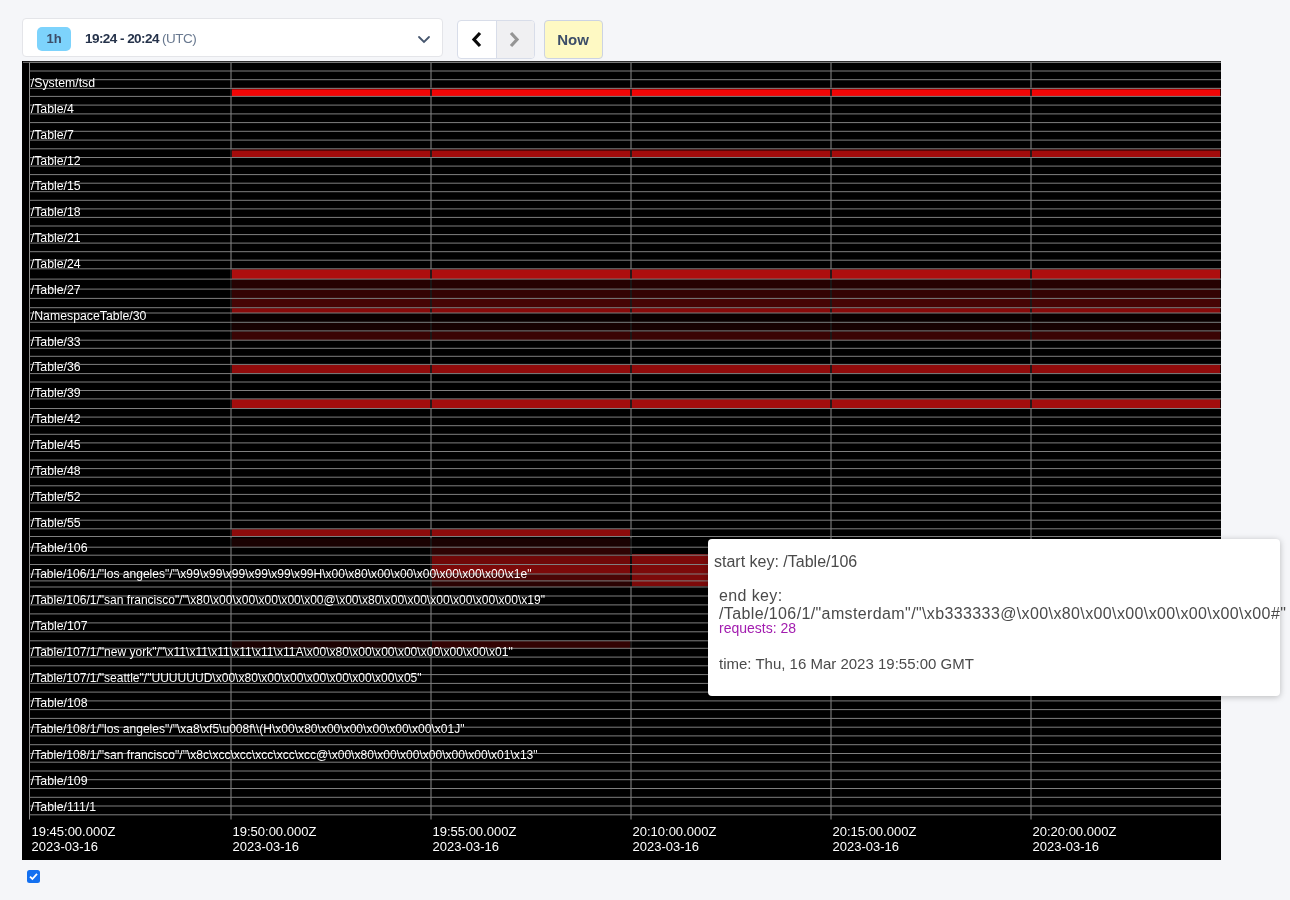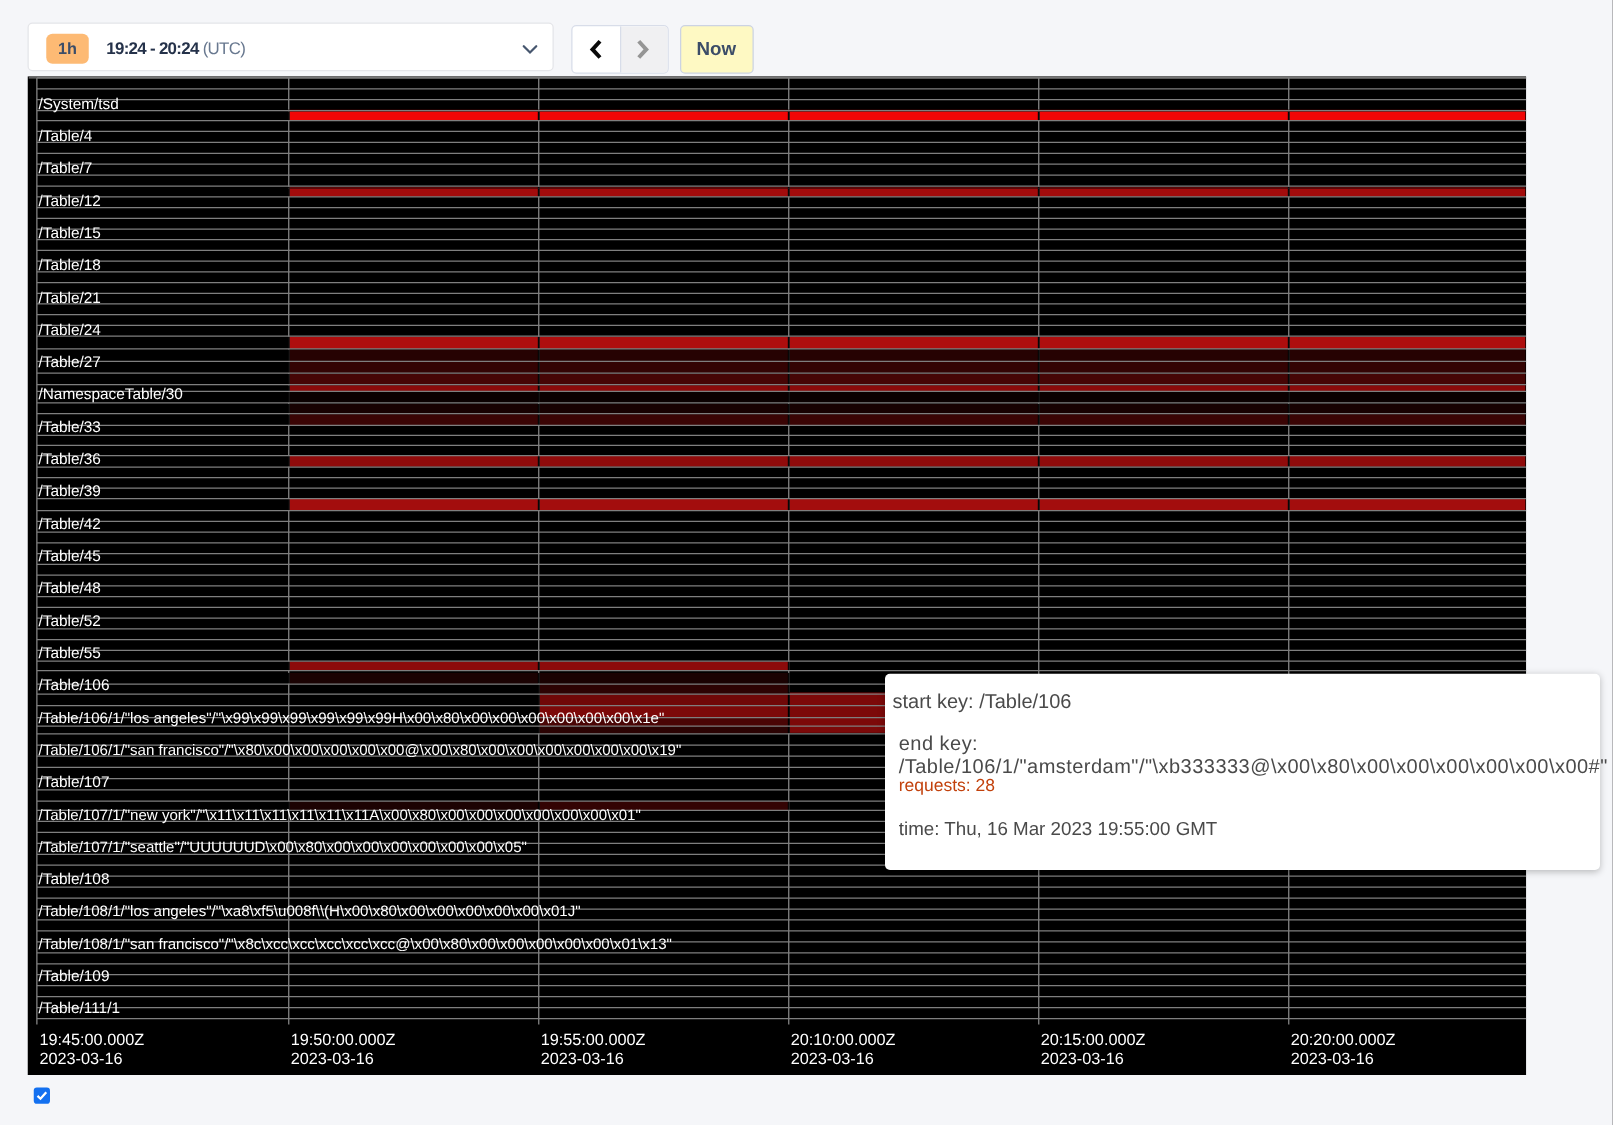--- a/index.html
+++ b/index.html
@@ -4,21 +4,21 @@
 <style>
   * { margin:0; padding:0; box-sizing:border-box; }
   html,body { width:1290px; height:900px; background:#f5f6f9;
     font-family:"Liberation Sans", sans-serif; overflow:hidden; }
   .abs { position:absolute; }
 </style>
 </head>
 <body>
 
 <div class="abs" style="left:22px;top:18px;width:421px;height:39px;background:#fff;border:1px solid #e4e5e9;border-radius:4px;"></div>
-<div class="abs" style="left:37px;top:27px;width:34px;height:24px;background:#fdba74;border-radius:5px;color:#3c4d68;font-weight:bold;font-size:13px;line-height:24px;text-align:center;">1h</div>
+<div class="abs" style="left:37px;top:27px;width:34px;height:24px;background:#7dd3fc;border-radius:5px;color:#3c4d68;font-weight:bold;font-size:13px;line-height:24px;text-align:center;">1h</div>
 <div class="abs" style="left:85px;top:31px;font-size:13.5px;color:#25324a;font-weight:bold;letter-spacing:-0.55px;text-align:right;">19:24 - 20:24 <span style="font-weight:normal;color:#68788f;">(UTC)</span></div>
 <svg class="abs" style="left:417px;top:35px" width="14" height="9" viewBox="0 0 14 9">
     <path d="M2 2 L7 7 L12 2" fill="none" stroke="#46566e" stroke-width="1.8" stroke-linecap="round"></path>
   </svg>
 
 <div class="abs" style="left:457px;top:20px;width:78px;height:39px;background:#fff;border:1px solid #d8dde9;border-radius:4px;overflow:hidden;">
   <div class="abs" style="left:38px;top:0;width:40px;height:39px;background:#f0f0f2;border-left:1px solid #d8dde9;"></div>
 </div>
 <svg class="abs" style="left:471px;top:31px" width="11" height="17" viewBox="0 0 11 17">
     <path d="M9 2 L3 8.5 L9 15" fill="none" stroke="#0a0a0a" stroke-width="3.2"></path>
@@ -341,20 +341,20 @@
 <text x="632.5" y="851" font-family="Liberation Sans, sans-serif" font-size="13" fill="#fff">2023-03-16</text>
 <text x="832.5" y="836" font-family="Liberation Sans, sans-serif" font-size="13" fill="#fff">20:15:00.000Z</text>
 <text x="832.5" y="851" font-family="Liberation Sans, sans-serif" font-size="13" fill="#fff">2023-03-16</text>
 <text x="1032.5" y="836" font-family="Liberation Sans, sans-serif" font-size="13" fill="#fff">20:20:00.000Z</text>
 <text x="1032.5" y="851" font-family="Liberation Sans, sans-serif" font-size="13" fill="#fff">2023-03-16</text>
 </svg>
 
 <div class="abs" style="left:708px;top:539px;width:572px;height:157px;background:#fff;border-radius:4px;box-shadow:0 1px 6px rgba(0,0,0,0.25);"></div>
 <div class="abs" style="left:714px;top:553px;font-size:16px;color:#4a4a4a;">start key: /Table/106</div>
 <div class="abs" style="left:719px;top:587px;font-size:16px;color:#4a4a4a;letter-spacing:0.38px;">end key: /Table/106/1/"amsterdam"/"\xb333333@\x00\x80\x00\x00\x00\x00\x00\x00#"</div>
-<div class="abs" style="left:719px;top:620px;font-size:14px;color:#c2410c;">requests: 28</div>
+<div class="abs" style="left:719px;top:620px;font-size:14px;color:#a21caf;">requests: 28</div>
 <div class="abs" style="left:719px;top:655px;font-size:15px;color:#4a4a4a;">time: Thu, 16 Mar 2023 19:55:00 GMT</div>
 
 <div class="abs" style="left:26.5px;top:869.5px;width:13px;height:13px;background:#1370f0;border-radius:2.5px;"></div>
 <svg class="abs" style="left:26.5px;top:869.5px" width="13" height="13" viewBox="0 0 13 13">
     <path d="M3 6.7 L5.4 9 L10 3.8" fill="none" stroke="#fff" stroke-width="1.8"></path>
   </svg>
 <div class="abs" style="left:46.5px;top:868px;font-size:13.3px;color:#701a75;letter-spacing:-0.1px;margin-top:34px;">Show span boundaries</div>
 
 </body></html>

